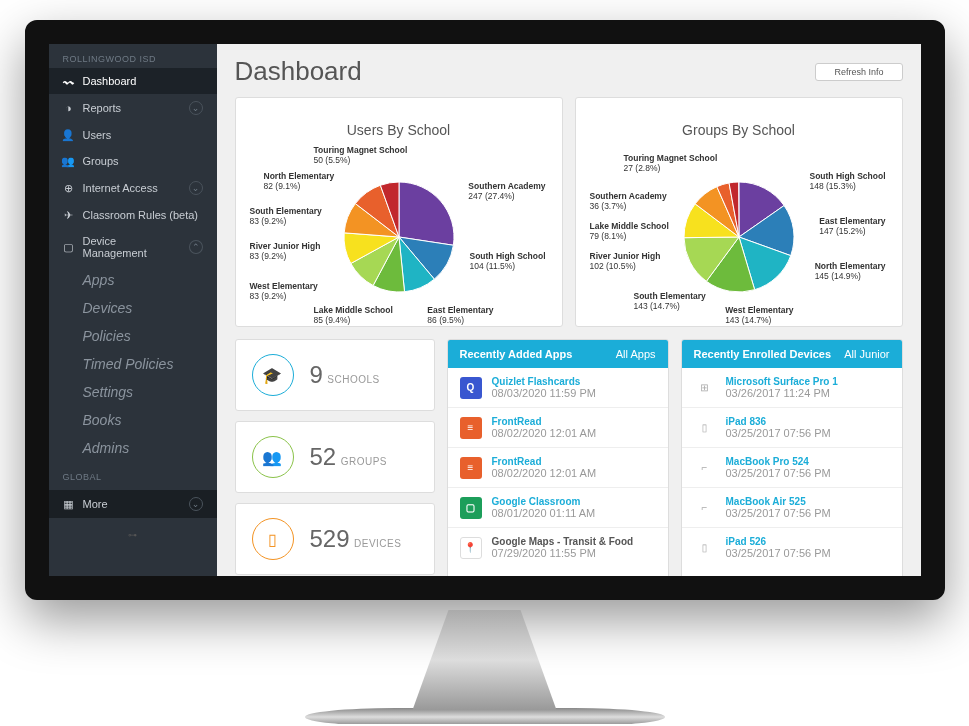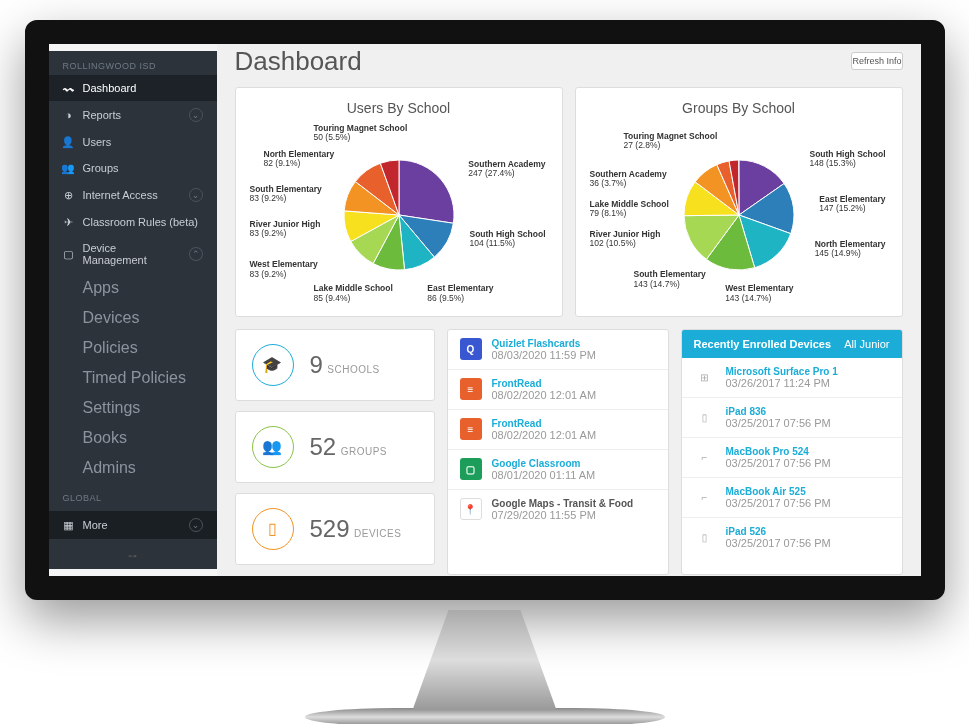--- a/index.html
+++ b/index.html
@@ -1,37 +1,37 @@
 <!DOCTYPE html>
 <html><head>
 <meta charset="utf-8">
 <style>
   * { box-sizing: border-box; margin: 0; padding: 0; }
   body { font-family: -apple-system, BlinkMacSystemFont, "Segoe UI", Arial, sans-serif; background: #fff; }
-  .monitor { width: 920px; height: 580px; margin: 20px auto; border: 24px solid #111; border-radius: 12px; background: #f5f5f5; overflow: hidden; box-shadow: 0 20px 50px rgba(0,0,0,0.4); position: relative; display: flex; align-items: center; }
+  .monitor { width: 920px; height: 580px; margin: 20px auto; border: 24px solid #111; border-radius: 12px; background: #f5f5f5; overflow: hidden; box-shadow: 0 20px 50px rgba(0,0,0,0.4); position: relative; display: flex; }
   .stand { width: 180px; height: 100px; margin: -10px auto 0; background: linear-gradient(#aaa,#ddd,#999); clip-path: polygon(30% 0,70% 0,90% 100%,10% 100%); }
   .base { width: 360px; height: 18px; margin: -2px auto; background: linear-gradient(#888,#ddd,#888); border-radius: 50%/100%; }
 
   .sidebar { width: 168px; background: #2c333b; color: #c9ced4; font-size: 11px; overflow-y: auto; flex-shrink:0;}
   .sb-section-title { color: #6f7a85; font-size: 9px; padding: 10px 14px 4px; letter-spacing: 0.5px; }
   .sb-item { display: flex; align-items: center; padding: 7px 14px; cursor: pointer; gap: 8px; position: relative;}
   .sb-item.active { background: #1c2228; color: #fff; }
   .sb-icon { width: 12px; height: 12px; display: inline-flex; align-items:center; justify-content:center; flex-shrink:0;}
   .sb-chevron { margin-left: auto; font-size: 9px; color: #6f7a85; border:1px solid #4a535c; border-radius:50%; width:14px;height:14px; display:flex;align-items:center;justify-content:center;}
-  .sb-sub { padding: 6px 14px 6px 34px; color: #8b949e; font-size: 16px; cursor:pointer;}
+  .sb-sub { padding: 6px 14px 6px 34px; color: #8b949e; font-size: 14px; cursor:pointer;font-style:italic;}
   .sb-more { background:#1a1f24; margin:4px 0; }
 
   .main { flex: 1; background: #f0f0f0; overflow-y: auto; padding: 12px 18px; }
   .page-head { display:flex; align-items:center; margin-bottom: 10px;}
   .page-title { font-size: 26px; font-weight: 300; color: #555; }
-  .refresh-btn { margin-left:auto; font-size:9px; border:1px solid #ccc; background:#fff; padding:3px 0; border-radius:3px; color:#555; cursor:pointer;}
+  .refresh-btn { margin-left:auto; font-size:9px; border:1px solid #ccc; background:#fff; padding:3px 18px; border-radius:3px; color:#555; cursor:pointer;}
 
   .charts-row { display: flex; gap: 12px; margin-bottom: 12px; }
   .card { background: #fff; border: 1px solid #ddd; border-radius: 3px; flex: 1; }
-  .chart-card { padding: 12px 8px 10px; position:relative; height: 230px;}
+  .chart-card { padding: 24px 8px 10px; position:relative; height: 230px;}
   .chart-title { text-align: center; font-size: 14px; color: #555; margin-bottom: 4px; font-weight:400;}
   .pie-wrap { position: relative; height: 190px;}
   .pie { position:absolute; left:50%; top:50%; transform:translate(-50%,-50%);}
   .pie-label { position:absolute; font-size:8.5px; color:#333; line-height:1.15; font-weight:600; white-space:nowrap;}
   .pie-label .sub { font-weight:400; display:block;}
 
   .bottom-row { display:flex; gap:12px;}
   .stats-col { width: 200px; }
   .stat-card { background:#fff; border:1px solid #ddd; border-radius:3px; display:flex; align-items:center; padding:14px 16px; margin-bottom:10px; gap:16px;}
   .stat-icon { width:42px;height:42px;border:1.5px solid; border-radius:50%; display:flex;align-items:center;justify-content:center;}
@@ -176,20 +176,24 @@
    <div><span class="stat-num">52</span>
    <span class="stat-lbl"> GROUPS</span></div>
           </div>
           <div class="stat-card">
             <div class="stat-icon" style="border-color:#f39323;color:#f39323">▯</div>
    <div><span class="stat-num">529</span>
    <span class="stat-lbl"> DEVICES</span></div>
           </div>
         </div>
       <div class="list-card">
+        <div class="list-head">
+          <span>Recently Added Apps</span>
+          <span class="all-link">All Apps</span>
+        </div>
         <div id="apps-rows">
             <div class="list-row">
               <div class="app-icon" style="background:#3957d0;">Q</div>
     <div><span class="name">Quizlet Flashcards</span>
     <span class="ts">08/03/2020 11:59 PM</span></div>
             </div>
             <div class="list-row">
               <div class="app-icon" style="background:#e8602c;">≡</div>
     <div><span class="name">FrontRead</span>
     <span class="ts">08/02/2020 12:01 AM</span></div>

